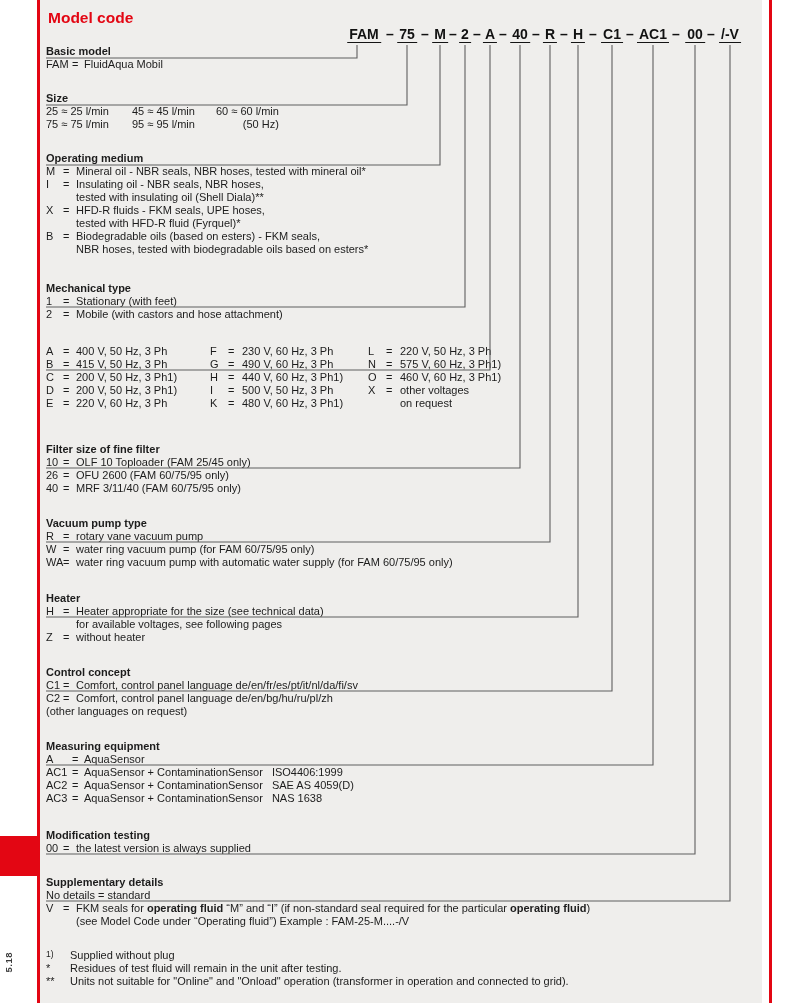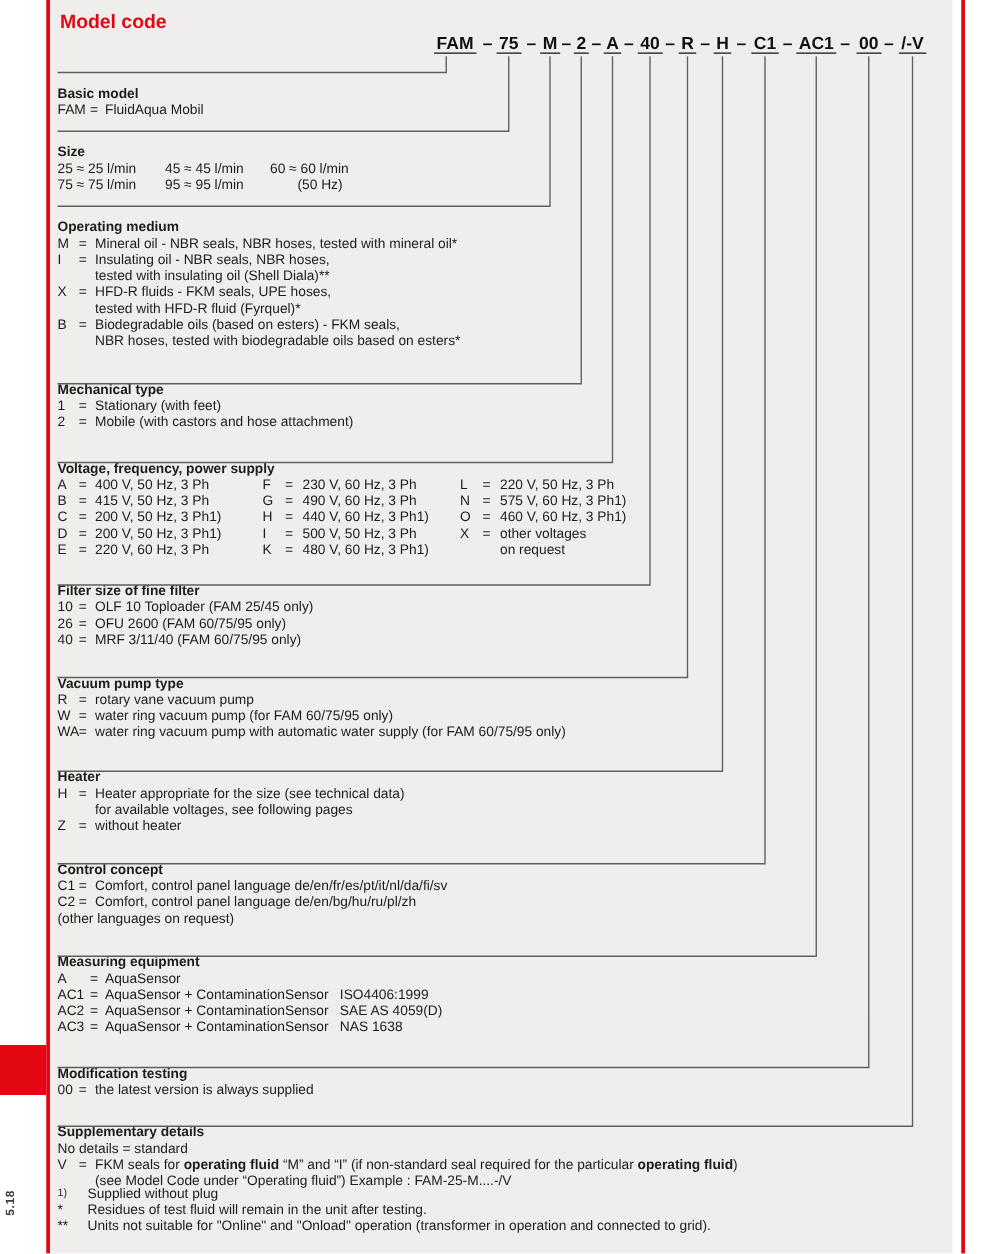--- a/index.html
+++ b/index.html
@@ -11,33 +11,33 @@
   .rule-right{left:769px;}
   .red-block{position:absolute;left:0;top:836px;width:37px;height:40px;background:#e30613;}
   .side-label{position:absolute;left:3px;top:952px;writing-mode:vertical-rl;transform:rotate(180deg);
         font-size:9.5px;font-weight:bold;color:#3a3a3a;letter-spacing:0.5px;}
   .doc-title{position:absolute;left:48px;top:9px;font-size:15.5px;font-weight:bold;color:#e30613;}
   svg.connectors{position:absolute;left:0;top:0;z-index:3;pointer-events:none;}
   .ctok,.cdash{position:absolute;top:27px;transform:translateX(-50%);font-size:14px;font-weight:bold;
         line-height:15px;color:#111;white-space:pre;z-index:2;}
   .ctok{border-bottom:1.6px solid #141414;padding:0 2px;}
   .sec{position:absolute;left:46px;font-size:11px;line-height:13px;z-index:2;}
-  .hdr{font-weight:bold;white-space:pre;margin-top:24px;}
+  .hdr{font-weight:bold;white-space:pre;}
   .row{display:flex;}
   .key{flex:none;width:17px;white-space:pre;}
   .eq{flex:none;width:13px;}
   .val{white-space:pre;}
   .cont{padding-left:30px;white-space:pre;}
   .plain{white-space:pre;}
   .sec-basic .key,.sec-measuring .key{width:26px;}
   .sec-basic .eq,.sec-measuring .eq{width:12px;}
   .std{margin-left:9px;white-space:pre;}
   .srow{display:grid;grid-template-columns:86px 84px auto;}
   .srow span{white-space:pre;}
-  .pad{padding-left:22px;}
+  .pad{padding-left:22px;text-align:right;}
   .vrow{display:grid;grid-template-columns:17px 13px 134px 18px 14px 126px 18px 14px auto;}
   .vrow span{white-space:pre;}
   .b{font-weight:bold;}
   .fnrow{display:flex;}
   .fnkey{flex:none;width:24px;white-space:pre;}
   .fnkey.sup{font-size:8.5px;position:relative;top:-1px;}
 </style>
 </head>
 <body>
 
@@ -149,21 +149,20 @@
       <span class="val">Stationary (with feet)</span>
     </div>
     <div class="row">
       <span class="key">2</span>
       <span class="eq">=</span>
       <span class="val">Mobile (with castors and hose attachment)</span>
     </div>
   </div>
 
   <div class="sec" style="top:345px">
-    <div class="hdr">Voltage, frequency, power supply</div>
     <div class="vrow">
       <span>A</span>
         <span>=</span>
         <span>400 V, 50 Hz, 3 Ph</span>
       <span>F</span>
         <span>=</span>
         <span>230 V, 60 Hz, 3 Ph</span>
       <span>L</span>
         <span>=</span>
         <span>220 V, 50 Hz, 3 Ph</span>

